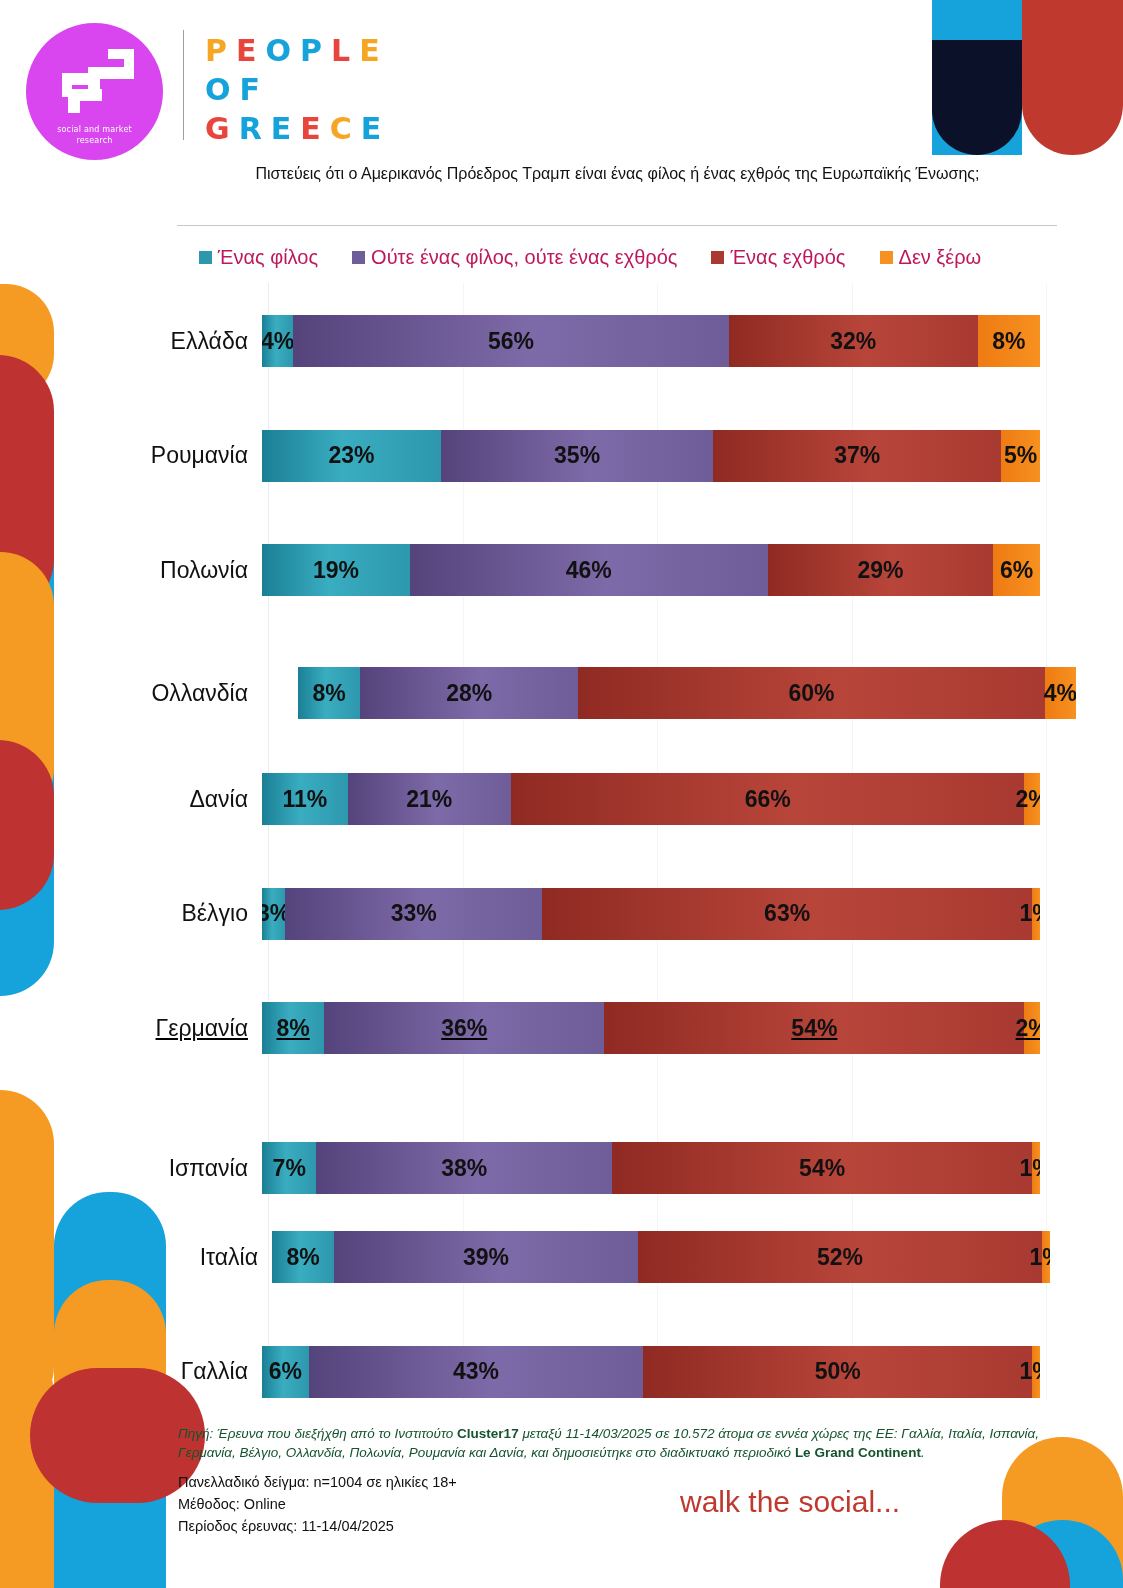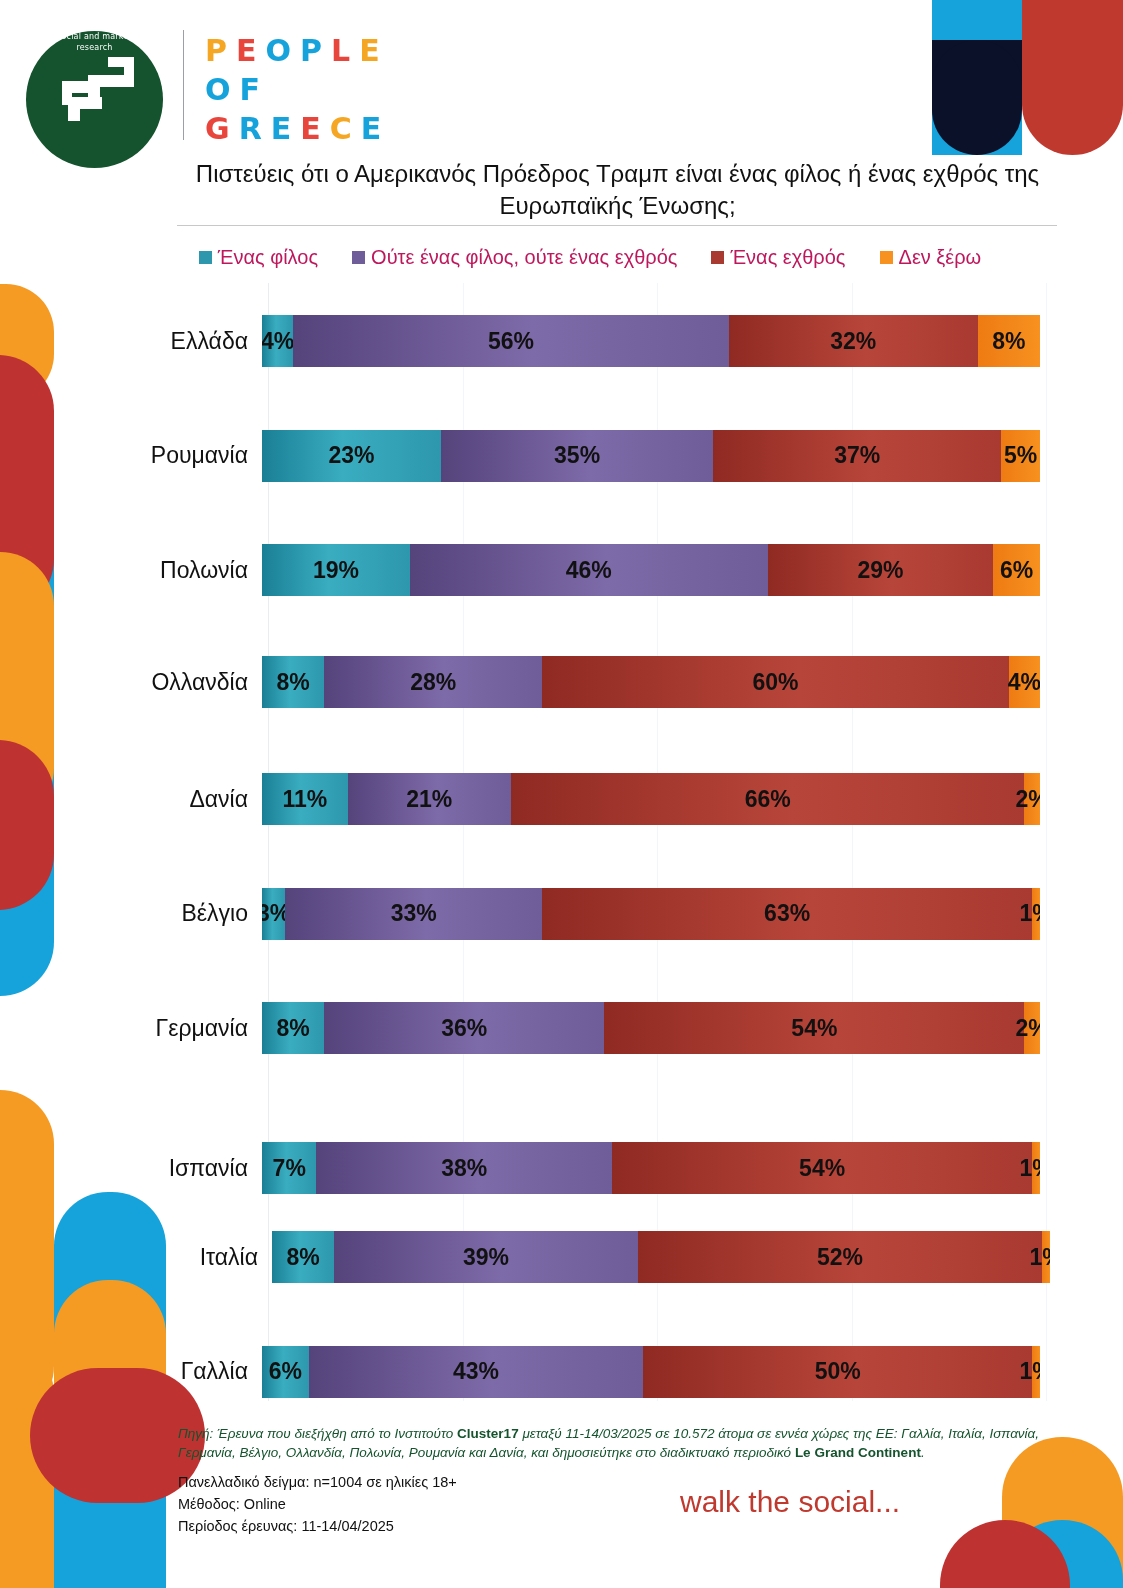--- a/index.html
+++ b/index.html
@@ -36,42 +36,42 @@
   .l-r3 { left:30px;  top:1368px; width:175px; height:135px; background:#BE3232; border-radius:90px; }
 
   
   .br-o  { left:1002px; top:1437px; width:121px; height:160px; background:#F59B23; border-radius:60px 60px 0 0; }
   .br-r  { left:940px;  top:1520px; width:130px; height:140px; background:#BE3232; border-radius:70px 70px 0 0; }
   .br-b  { left:1002px; top:1520px; width:121px; height:140px; background:#16A3DC; border-radius:60px 60px 0 0; }
 
   
   .header { position:absolute; left:0; top:0; width:1123px; height:160px; }
   .logo-circle {
-    position:absolute; left:26px; top:31px; width:137px; height:137px;
-    border-radius:50%; background:#14532d;
-    display:flex; flex-direction:column; align-items:center; justify-content:flex-start;
+    position:absolute; left:26px; top:23px; width:137px; height:137px;
+    border-radius:50%; background:#d946ef;
+    display:flex; flex-direction:column; align-items:center; justify-content:flex-end;
     padding-bottom:14px;
   }
   .logo-mark { position:absolute; left:24px; top:22px; width:92px; height:72px; }
   .logo-sub { font-size:8px; color:#fff; text-align:center; line-height:11px;
               letter-spacing:.2px; font-family:"DejaVu Sans", sans-serif; }
 
   .divider-v { position:absolute; left:183px; top:30px; width:1px; height:110px; background:#9aa0a6; }
 
   .pog { position:absolute; left:205px; top:36px; }
   .pog-row { display:flex; gap:6px; margin-bottom:9px; }
   .pog-row span {
     font-size:30px; font-weight:bold; letter-spacing:3px;
     font-family:"DejaVu Sans", sans-serif; line-height:30px;
   }
 
   
   .title {
     position:absolute; left:175px; top:158px; width:885px;
-    text-align:center; font-size:24px; line-height:32px; color:#111;
+    text-align:center; font-size:16px; line-height:32px; color:#111;
     font-family:"Liberation Sans", sans-serif;
   }
   .title-rule { position:absolute; left:177px; top:225px; width:880px; height:1px; background:#c8c8c8; }
 
   
   .legend {
     position:absolute; left:130px; top:246px; width:920px;
     display:flex; align-items:center; justify-content:center; gap:34px;
   }
   .legend-item { display:flex; align-items:center; gap:6px; }
@@ -233,21 +233,21 @@
       </div>
       <div class="row" style="top: 259px;">
         <div class="row-label">Πολωνία</div>
         <div class="bar">
           <div class="seg s0" style="width: 147.82px; flex: 0 0 147.82px;">19%</div>
           <div class="seg s1" style="width: 357.88px; flex: 0 0 357.88px;">46%</div>
           <div class="seg s2" style="width: 225.62px; flex: 0 0 225.62px;">29%</div>
           <div class="seg s3" style="width: 46.68px; flex: 0 0 46.68px;">6%</div>
         </div>
       </div>
-      <div class="row" style="top: 371px;">
+      <div class="row" style="top: 382px; gap: 36px;">
         <div class="row-label">Ολλανδία</div>
         <div class="bar">
           <div class="seg s0" style="width: 62.24px; flex: 0 0 62.24px;">8%</div>
           <div class="seg s1" style="width: 217.84px; flex: 0 0 217.84px;">28%</div>
           <div class="seg s2" style="width: 466.8px; flex: 0 0 466.8px;">60%</div>
           <div class="seg s3" style="width: 31.12px; flex: 0 0 31.12px;">4%</div>
         </div>
       </div>
       <div class="row" style="top: 488px;">
         <div class="row-label">Δανία</div>
@@ -260,21 +260,21 @@
       </div>
       <div class="row" style="top: 602.5px;">
         <div class="row-label">Βέλγιο</div>
         <div class="bar">
           <div class="seg s0" style="width: 23.34px; flex: 0 0 23.34px;">3%</div>
           <div class="seg s1" style="width: 256.74px; flex: 0 0 256.74px;">33%</div>
           <div class="seg s2" style="width: 490.14px; flex: 0 0 490.14px;">63%</div>
           <div class="seg s3" style="width: 7.78px; flex: 0 0 7.78px;">1%</div>
         </div>
       </div>
-      <div class="row" style="top: 717px;">
+      <div class="row" style="top: 717px; text-decoration: underline;">
         <div class="row-label">Γερμανία</div>
         <div class="bar">
           <div class="seg s0" style="width: 62.24px; flex: 0 0 62.24px;">8%</div>
           <div class="seg s1" style="width: 280.08px; flex: 0 0 280.08px;">36%</div>
           <div class="seg s2" style="width: 420.12px; flex: 0 0 420.12px;">54%</div>
           <div class="seg s3" style="width: 15.56px; flex: 0 0 15.56px;">2%</div>
         </div>
       </div>
       <div class="row" style="top: 857px;">
         <div class="row-label">Ισπανία</div>

